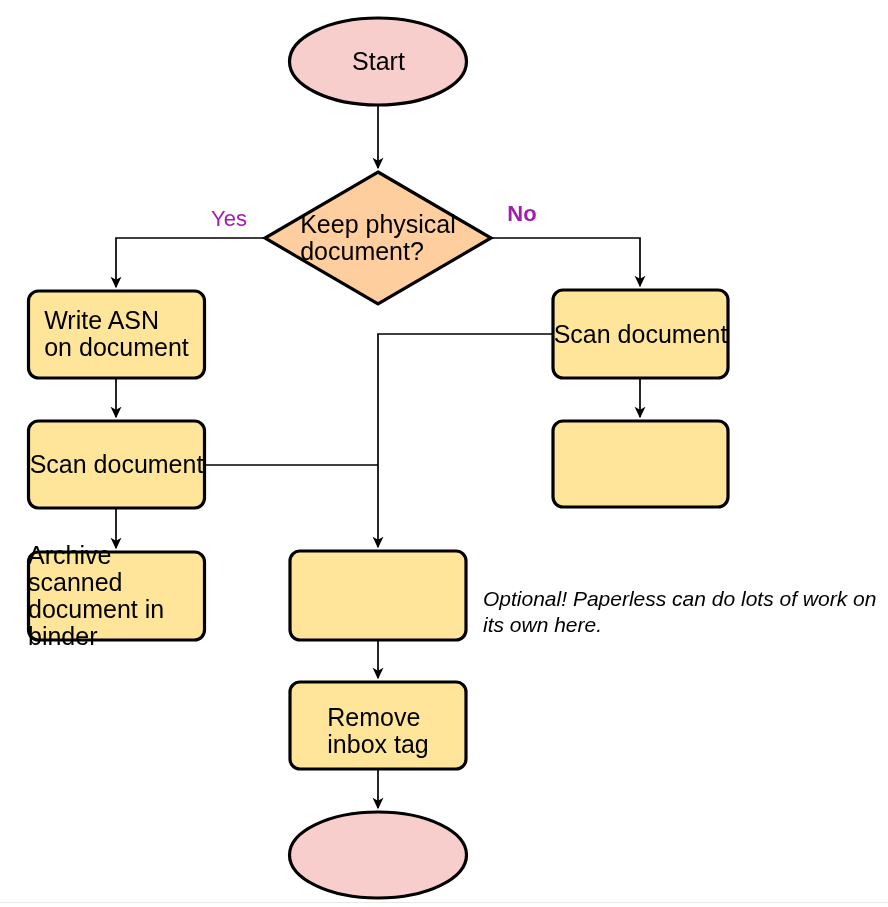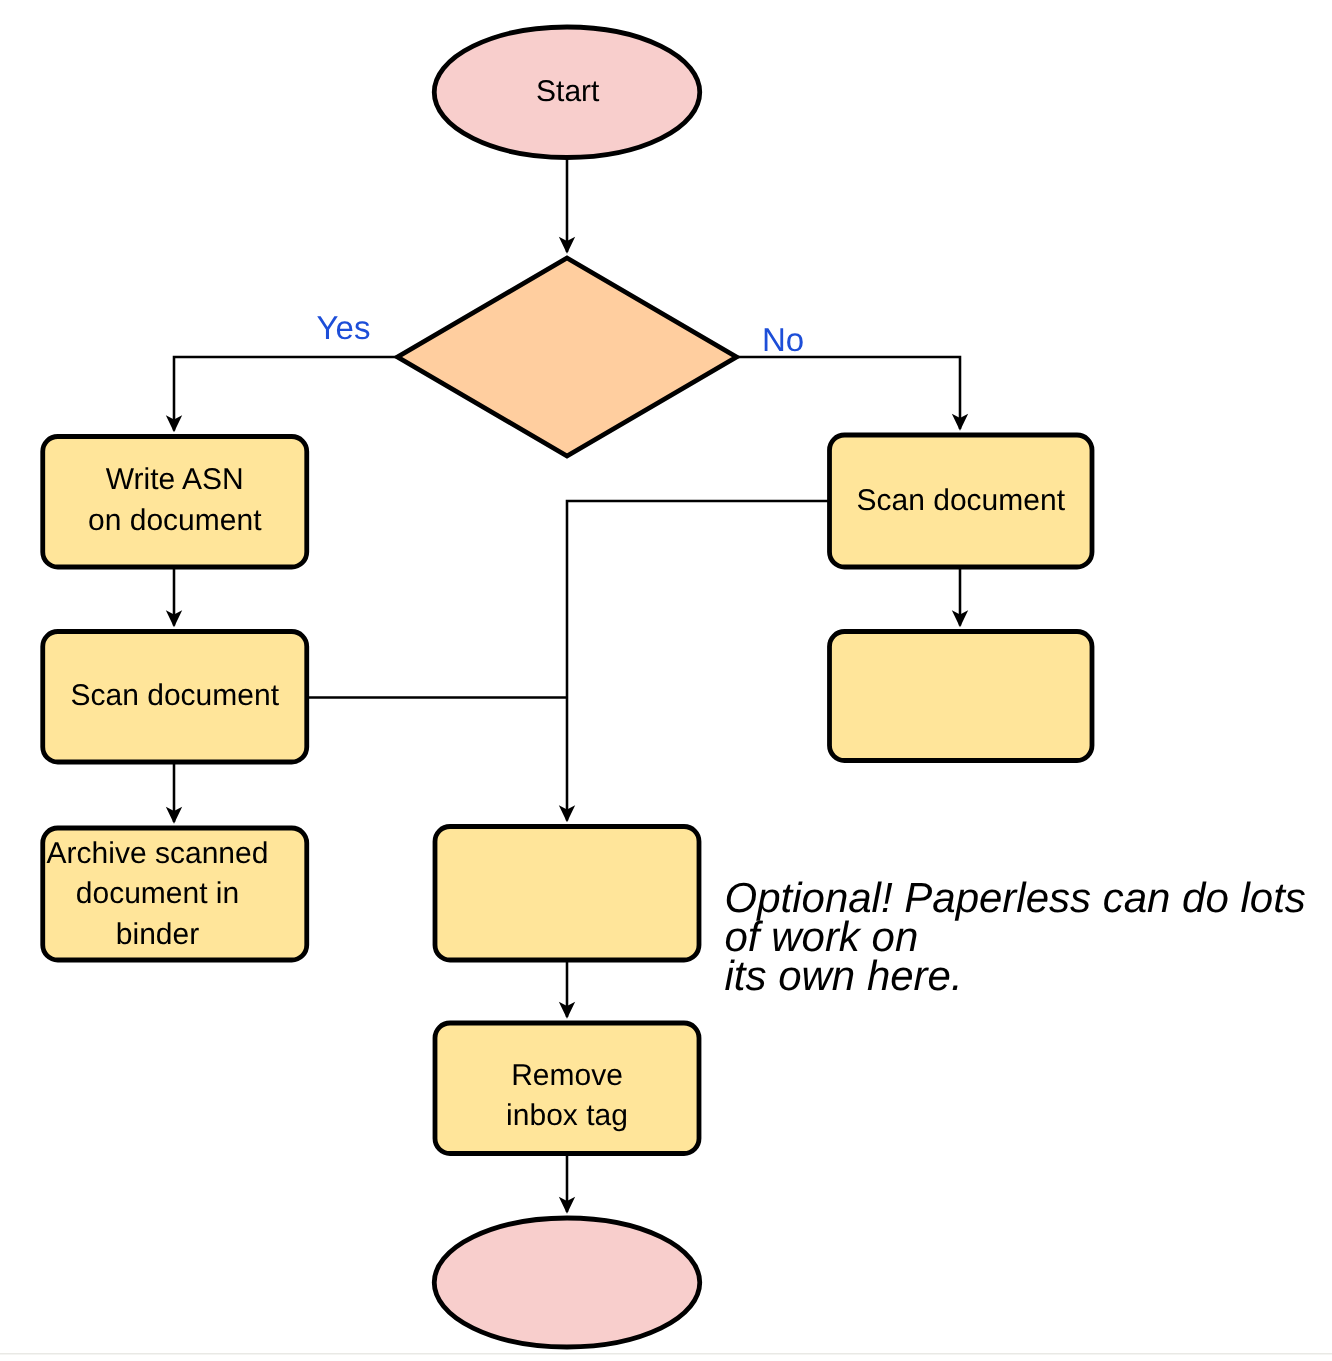--- a/index.html
+++ b/index.html
@@ -12,38 +12,38 @@
     overflow: hidden;
   }
   .edges-layer { position: absolute; left: 0; top: 0; }
   .edge { stroke: #000000; stroke-width: 1.7; fill: none; }
   .node-shape { stroke: #000000; stroke-width: 3.2; }
   .lbl {
     position: absolute;
     display: flex;
     align-items: center;
     justify-content: center;
-    text-align: center;
+    text-align: left;
     white-space: pre-line;
-    font-size: 20px;
+    font-size: 25px;
     line-height: 27px;
     color: #000000;
   }
   .edge-lbl {
     position: absolute;
     display: flex;
     align-items: center;
     justify-content: center;
     font-size: 22px;
-    color: #1d4ed8;
+    color: #a21caf;
     white-space: nowrap;
   }
   .annotation {
     position: absolute;
-    font-size: 28px;
+    font-size: 21px;
     line-height: 26px;
     font-style: italic;
     color: #000000;
     white-space: pre-line;
     text-align: left;
   }
   .bottom-divider {
     position: absolute;
     left: 0; top: 902px;
     width: 888px; height: 1px;
@@ -79,31 +79,33 @@
     <rect class="node-shape" x="28.5" y="421" width="176" height="87" rx="10" fill="#ffe59a"></rect>
     <rect class="node-shape" x="28.5" y="552" width="176" height="88" rx="10" fill="#ffe59a"></rect>
     <rect class="node-shape" x="553" y="290" width="175" height="88" rx="10" fill="#ffe59a"></rect>
     <rect class="node-shape" x="553" y="421" width="175" height="86" rx="10" fill="#ffe59a"></rect>
     <rect class="node-shape" x="290" y="551" width="176" height="89" rx="10" fill="#ffe59a"></rect>
     <rect class="node-shape" x="290" y="682" width="176" height="87" rx="10" fill="#ffe59a"></rect>
     <ellipse class="node-shape" cx="378" cy="855" rx="88.5" ry="43" fill="#f8cecc"></ellipse>
   </svg>
 
   <div class="lbl" style="left:290px; top:18px; width:177px; height:87px;">Start</div>
+  <div class="lbl" style="left:274px; top:172px; width:208px; height:132px;">Keep physical
+document?</div>
   <div class="lbl" style="left:28px; top:291px; width:177px; height:85px;">Write ASN
 on document</div>
   <div class="lbl" style="left:28px; top:421px; width:177px; height:87px;">Scan document</div>
   <div class="lbl" style="left:28px; top:552px; width:154px; height:88px;">Archive scanned
 document in
 binder</div>
   <div class="lbl" style="left:553px; top:290px; width:175px; height:88px;">Scan document</div>
   <div class="lbl" style="left:290px; top:682px; width:176px; height:98px;">Remove
 inbox tag</div>
 
   <div class="edge-lbl" style="left:199px; top:206px; width:60px; height:26px;">Yes</div>
-  <div class="edge-lbl" style="left:492px; top:214px; width:60px; height:26px;">No</div>
+  <div class="edge-lbl" style="left:492px; top:201px; width:60px; height:26px;font-weight:bold;">No</div>
 
   <div class="annotation" style="left:483px; top:586px; width:400px;">Optional! Paperless can do lots of work on
 its own here.</div>
 
   <div class="bottom-divider"></div>
 
 </div>
 
 </body></html>

